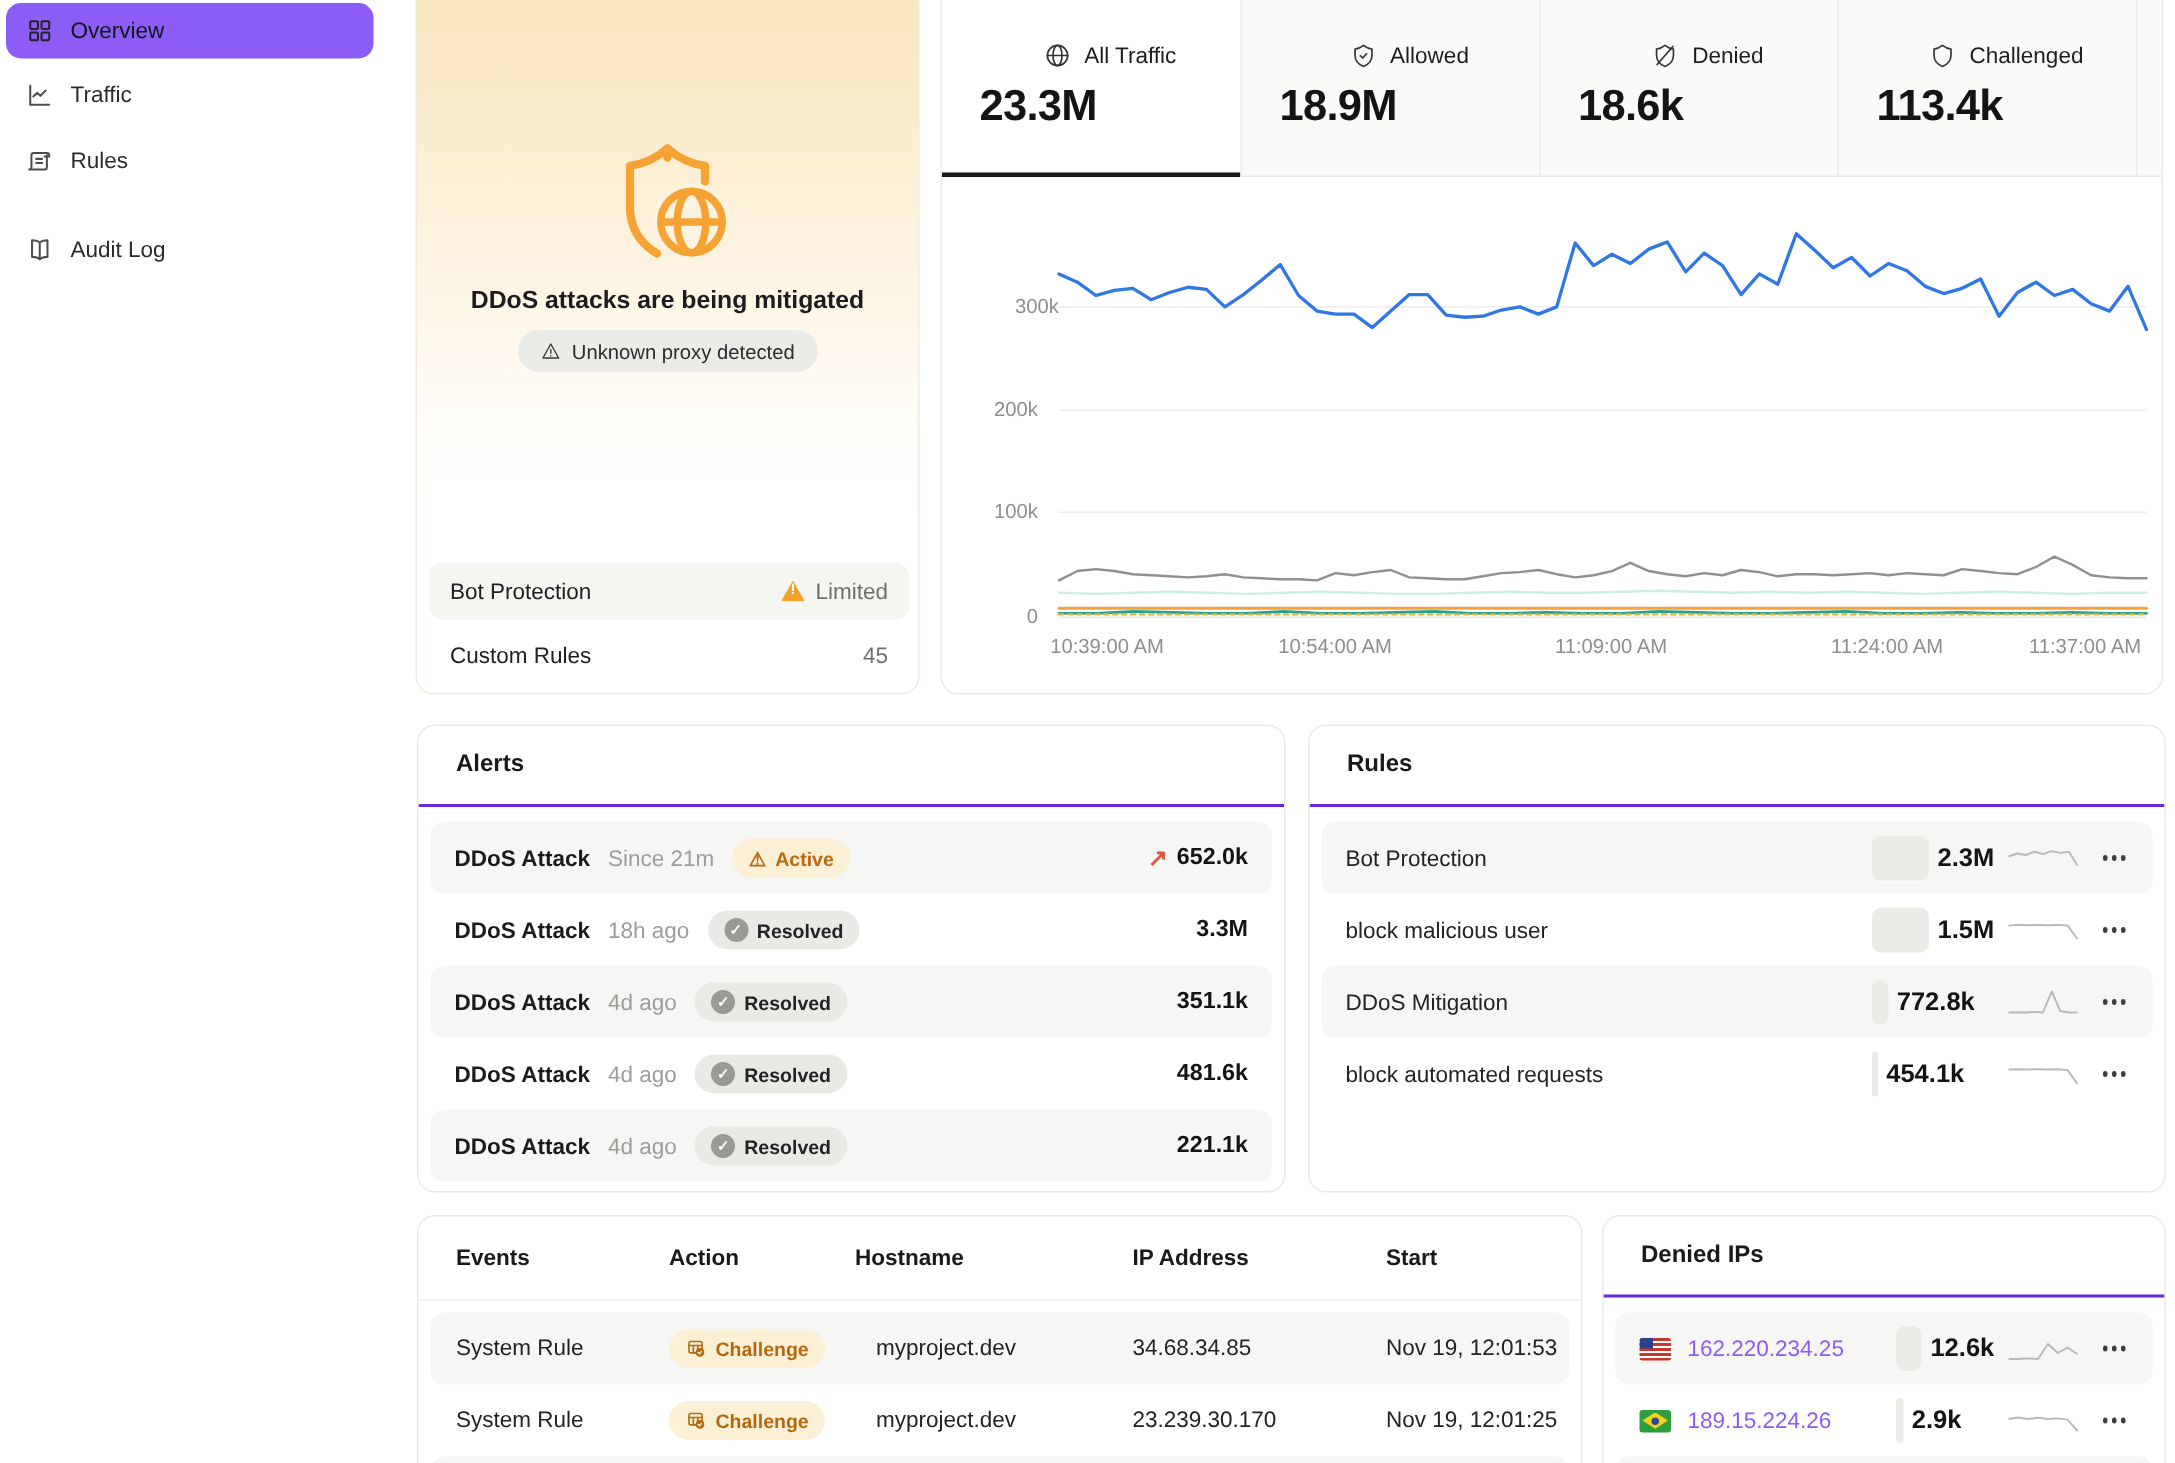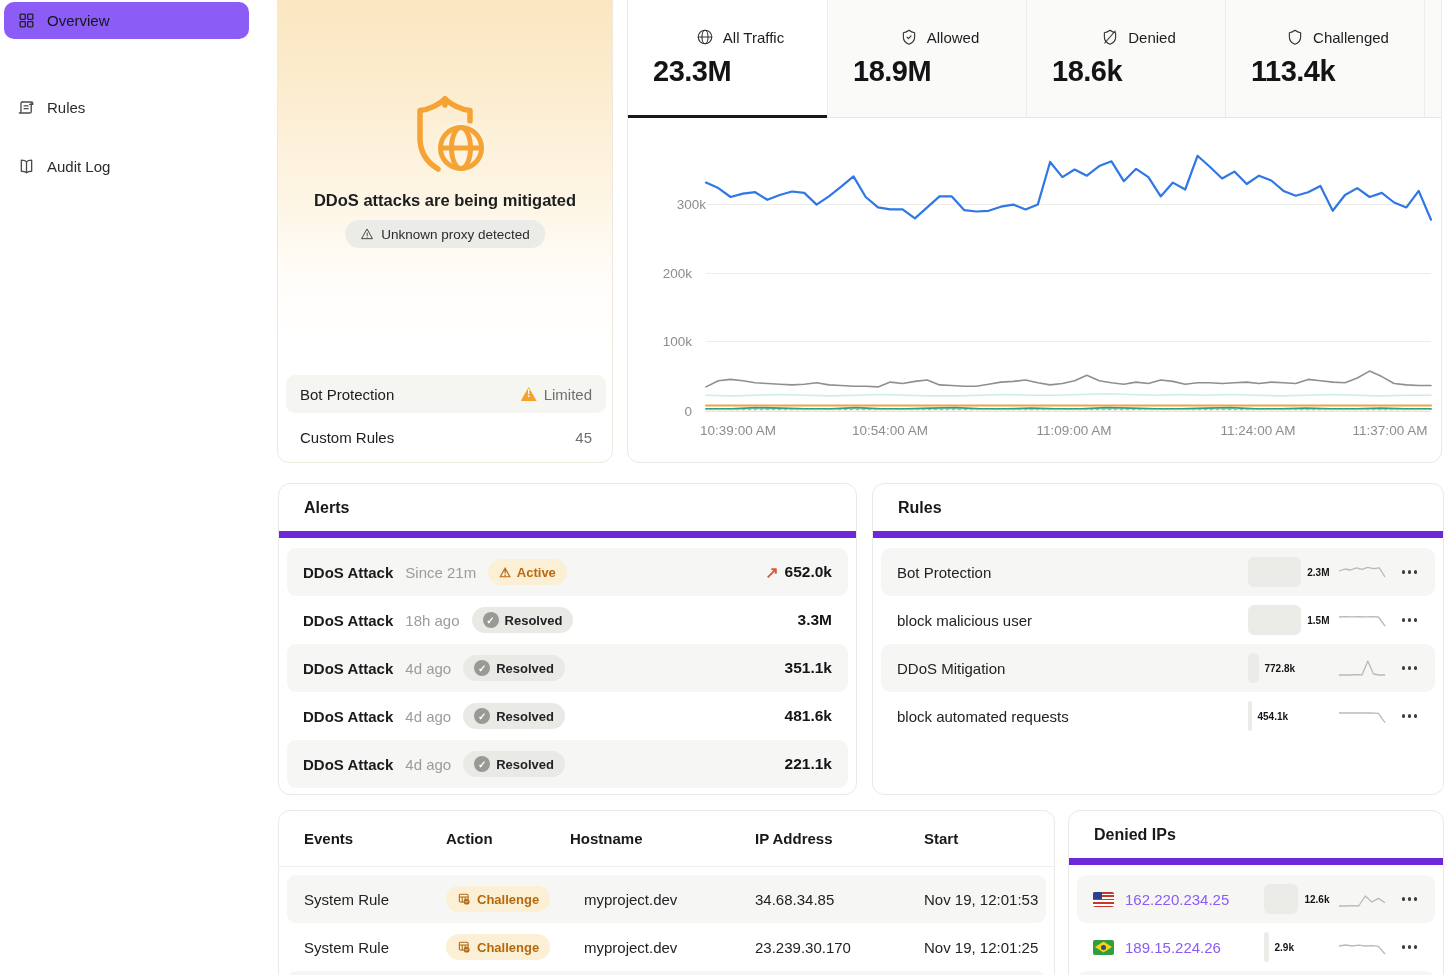--- a/index.html
+++ b/index.html
@@ -55,41 +55,41 @@
   .tab-stub { flex:1; background:#fafaf8; border-left:1px solid #ececea; border-bottom:1px solid #e7e7e4; }
 
   .gridline { position:absolute; left:78px; right:10px; height:1px; background:#ededea; }
   .ytick { position:absolute; width:56px; text-align:right; font-size:13.5px; color:#8d8d8b;
     transform:translateY(-50%); }
   .xtick { position:absolute; top:436px; transform:translateX(-50%); font-size:13.5px; color:#8d8d8b; white-space:nowrap; }
   #traffic-chart { position:absolute; left:78px; top:144px; width:727px; height:282px; overflow:visible; }
 
   
   .panel-header { height:54px; display:flex; align-items:center; padding-left:25px;
-    font-size:16px; font-weight:600; color:#19191b; border-bottom:7px solid #6d28d9; }
+    font-size:16px; font-weight:600; color:#19191b; border-bottom:2px solid #6d28d9; }
   .list-row { position:absolute; left:8px; right:8px; height:48px; border-radius:9px;
     display:flex; align-items:center; padding:0 16px; font-size:15px; cursor:pointer; }
   .list-row.striped { background:#f6f6f4; }
   .row-name { font-weight:600; color:#1b1b1d; white-space:nowrap; }
   .row-name.normal { font-weight:400; color:#232325; }
   .row-time { color:#9c9c99; margin-left:12px; white-space:nowrap; }
   .pill { height:26px; border-radius:13px; display:flex; align-items:center; gap:6px;
     padding:0 11px; font-size:13px; font-weight:600; margin-left:12px; white-space:nowrap; }
   .pill.active-pill { background:#fbf0d6; color:#bc680f; }
   .pill.resolved-pill { background:#e9e9e6; color:#232326; }
   .check-circle { width:16px; height:16px; border-radius:50%; background:#999996; color:#fff;
     font-size:10px; display:flex; align-items:center; justify-content:center; font-weight:700; }
   .row-value { margin-left:auto; font-weight:700; font-size:15.5px; color:#141416;
     display:flex; align-items:center; gap:6px; }
   .up-arrow { color:#e0573c; font-size:16px; font-weight:700; }
 
   .metric-right { margin-left:auto; display:flex; align-items:center; }
   .metric-val { position:relative; width:76px; height:30px; display:flex; align-items:center; }
   .metric-bar { position:absolute; left:-6px; top:0; height:30px; background:#ebebe8; border-radius:6px; }
-  .metric-val span { position:relative; font-weight:700; font-size:10px; color:#141416; }
+  .metric-val span { position:relative; font-weight:700; font-size:17px; color:#141416; }
   .spark { width:48px; height:24px; margin-left:8px; overflow:visible; }
   .dots-btn { margin-left:14px; display:flex; gap:2.5px; padding:4px 2px; cursor:pointer; }
   .dots-btn i { width:3.5px; height:3.5px; border-radius:50%; background:#3e3e3c; }
 
   
   .tbl-header { height:56px; display:flex; align-items:center; font-size:15px; font-weight:600;
     color:#19191b; border-bottom:1px solid #efefec; position:relative; }
   .th { position:absolute; }
   .event-row { position:absolute; left:8px; right:8px; height:48px; border-radius:9px;
     font-size:15px; color:#232325; cursor:pointer; }
@@ -115,20 +115,27 @@
 
 <nav class="sidebar">
   <div class="side-item active" style="top:2px;">
     <svg viewBox="0 0 24 24">
       <rect x="4" y="4" width="6.5" height="6.5" rx="1"></rect>
         <rect x="13.5" y="4" width="6.5" height="6.5" rx="1"></rect>
       <rect x="4" y="13.5" width="6.5" height="6.5" rx="1"></rect>
         <rect x="13.5" y="13.5" width="6.5" height="6.5" rx="1"></rect>
     </svg>
     <span>Overview</span>
+  </div>
+  <div class="side-item" style="top:45px;">
+    <svg viewBox="0 0 24 24">
+      <path d="M4 4 v16 h16"></path>
+        <path d="M6.5 13 l3.5-3 2.5 2.5 4.5-4.5"></path>
+    </svg>
+    <span>Traffic</span>
   </div>
   <div class="side-item" style="top:89px;">
     <svg viewBox="0 0 24 24">
       <path d="M7 5 h11 a2 2 0 0 1 2 2 v1 h-4"></path>
         <path d="M7 5 a2 2 0 0 0-2 2 v10 a2 2 0 0 1-2 2 h13 a2 2 0 0 0 2-2 V7"></path>
       <path d="M9 10 h5 M9 13.5 h5"></path>
     </svg>
     <span>Rules</span>
   </div>
   <div class="side-item" style="top:148px;">

